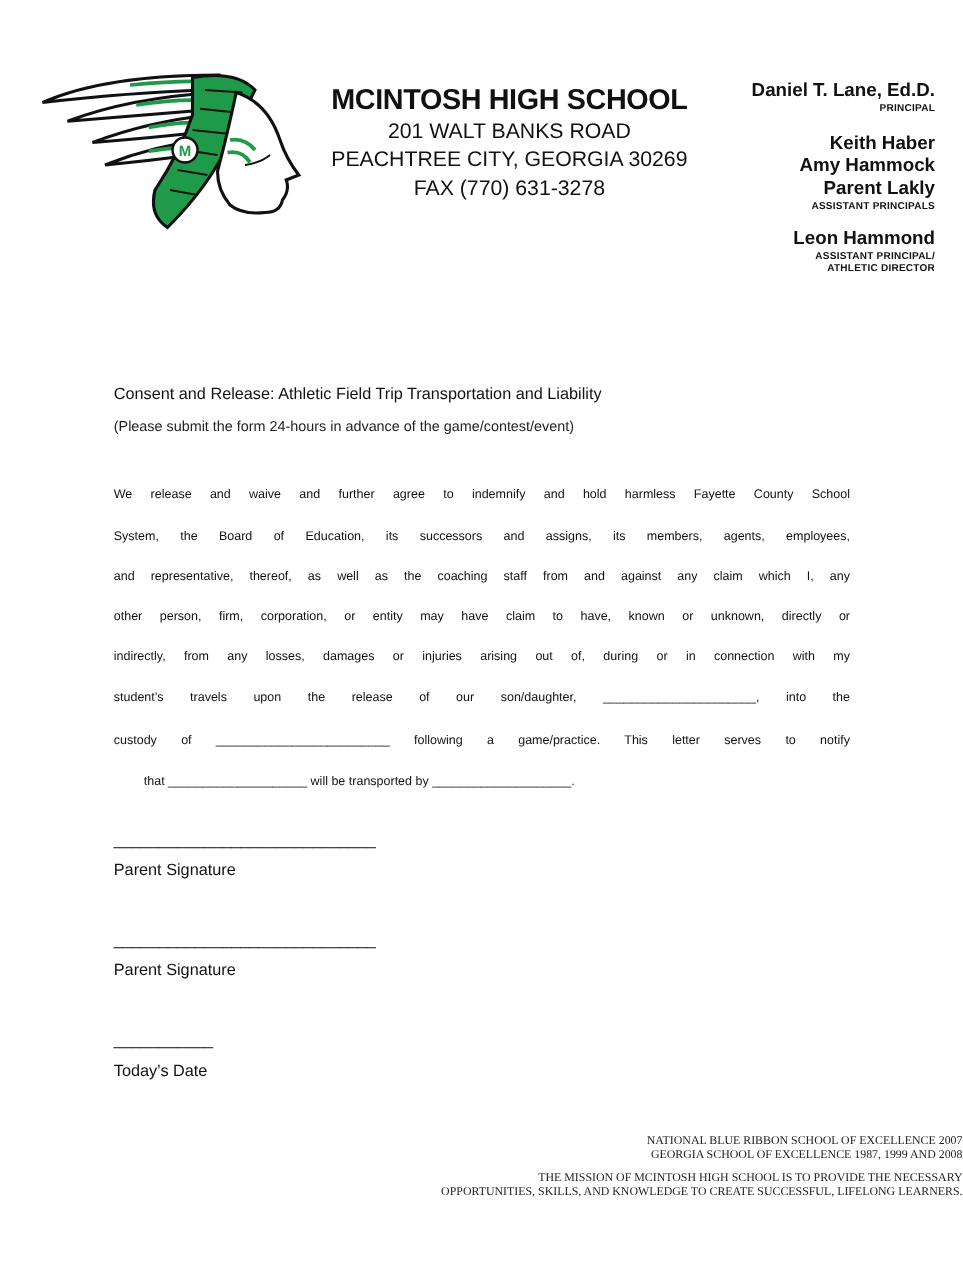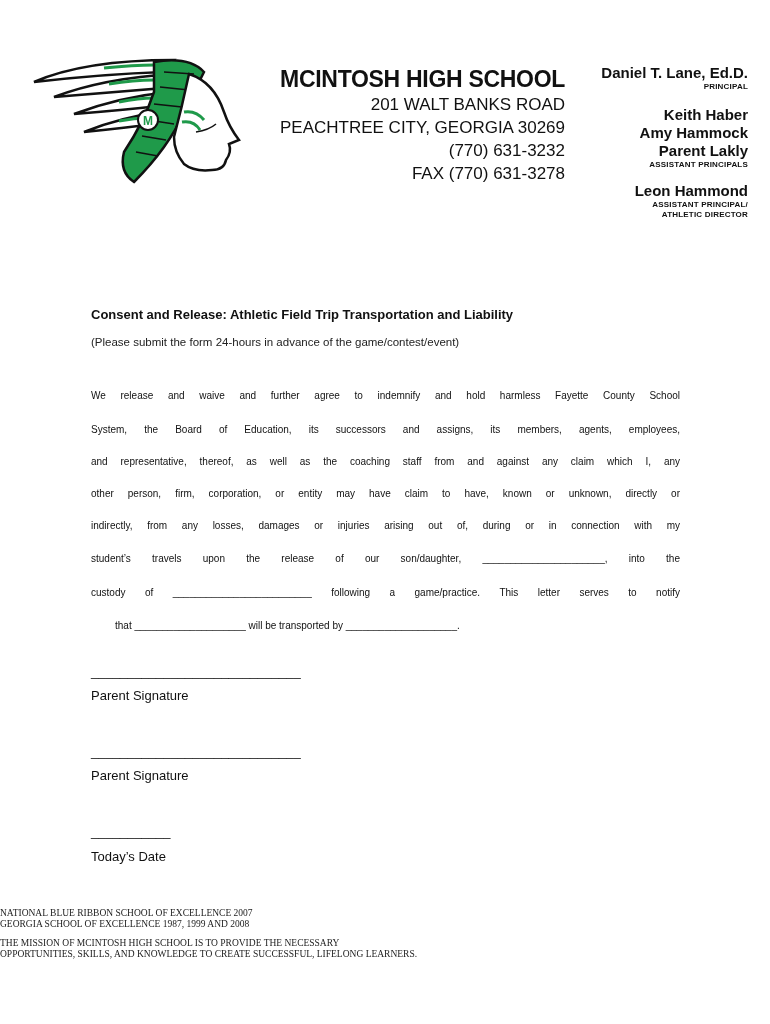--- a/index.html
+++ b/index.html
@@ -1,35 +1,35 @@
 <!DOCTYPE html>
 <html><head>
 <meta charset="utf-8">
 <style>
   html, body { margin: 0; padding: 0; background: #ffffff; }
   body { width: 770px; height: 1024px; position: relative; overflow: hidden; color: #111; font-family: "Liberation Sans", sans-serif; }
   .abs { position: absolute; }
   #logo { left: 24px; top: 52px; width: 230px; height: 140px; }
-  .center-block { left: 250px; width: 315px; text-align: right; }
+  .center-block { left: 250px; width: 315px; text-align: center; }
   #school-name { top: 66px; font-size: 23px; font-weight: bold; letter-spacing: -0.3px; }
   .addr { font-size: 17px; line-height: 23px; }
   #addr-block { top: 93px; }
   .right-block { right: 22px; text-align: right; }
   .staff-name { font-size: 15px; font-weight: bold; line-height: 18px; }
   .staff-title { font-size: 8px; font-weight: bold; line-height: 10px; letter-spacing: 0.2px; }
   #principal { top: 64px; }
   #assistants { top: 106px; }
   #leon { top: 182px; }
-  #form-title { left: 91px; top: 307px; font-size: 13px; font-weight: bold; }
+  #form-title { left: 91px; top: 307px; font-size: 13px; font-weight: normal; }
   #form-note { left: 91px; top: 336px; font-size: 11.5px; color: #222; }
   .body-line { left: 91px; width: 589px; font-size: 10px; text-align: justify; text-align-last: justify; white-space: nowrap; }
   .body-line.last { text-align-last: left; margin-left: 24px; }
   .sig-line { left: 91px; font-size: 13px; }
   .sig-label { left: 91px; font-size: 13px; text-align: right; }
-  .footer { left: 0; width: 770px; text-align: left; font-family: "Liberation Serif", serif; font-size: 9.5px; line-height: 11px; color: #222; }
+  .footer { left: 0; width: 770px; text-align: right; font-family: "Liberation Serif", serif; font-size: 9.5px; line-height: 11px; color: #222; }
 </style>
 </head>
 <body>
 
 <div id="logo" class="abs">
   <svg width="230" height="140" viewBox="0 0 230 140">
 
     <path d="M10 30 Q60 8 150 8 L140 20 Q80 22 10 30 Z" fill="#fff" stroke="#111" stroke-width="2.5"></path>
     <path d="M30 45 Q80 26 150 22 L140 36 Q90 40 30 45 Z" fill="#fff" stroke="#111" stroke-width="2.5"></path>
     <path d="M50 62 Q95 45 145 40 L135 54 Q100 58 50 62 Z" fill="#fff" stroke="#111" stroke-width="2.5"></path>
@@ -50,21 +50,20 @@
 
     <circle cx="124" cy="68" r="10" fill="#fff" stroke="#111" stroke-width="2"></circle>
     <text x="124" y="72.5" text-anchor="middle" font-family="Liberation Sans, sans-serif" font-weight="bold" font-size="12" fill="#1f9a4a">M</text>
   </svg>
 </div>
 
 <div id="school-name" class="abs center-block">MCINTOSH HIGH SCHOOL</div>
 <div id="addr-block" class="abs center-block">
   <div class="addr">201 WALT BANKS ROAD</div>
   <div class="addr">PEACHTREE CITY, GEORGIA 30269</div>
-  <div class="addr">(770) 631-3232</div>
   <div class="addr">FAX (770) 631-3278</div>
 </div>
 
 <div id="principal" class="abs right-block">
   <div class="staff-name">Daniel T. Lane, Ed.D.</div>
   <div class="staff-title">PRINCIPAL</div>
 </div>
 <div id="assistants" class="abs right-block">
   <div class="staff-name">Keith Haber</div>
   <div class="staff-name">Amy Hammock</div>

